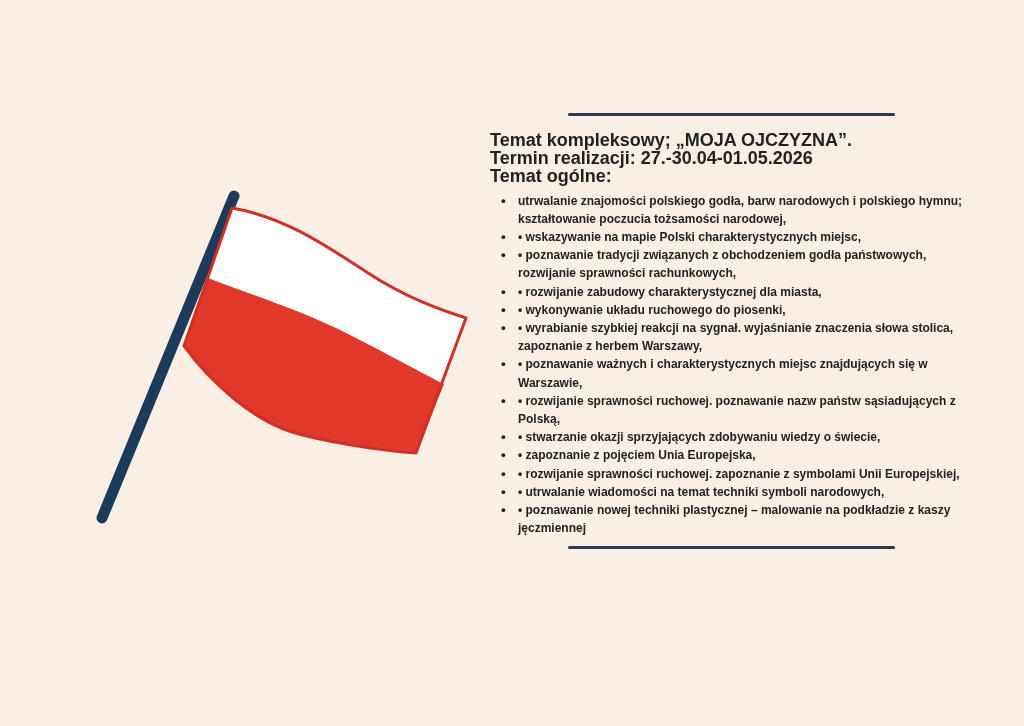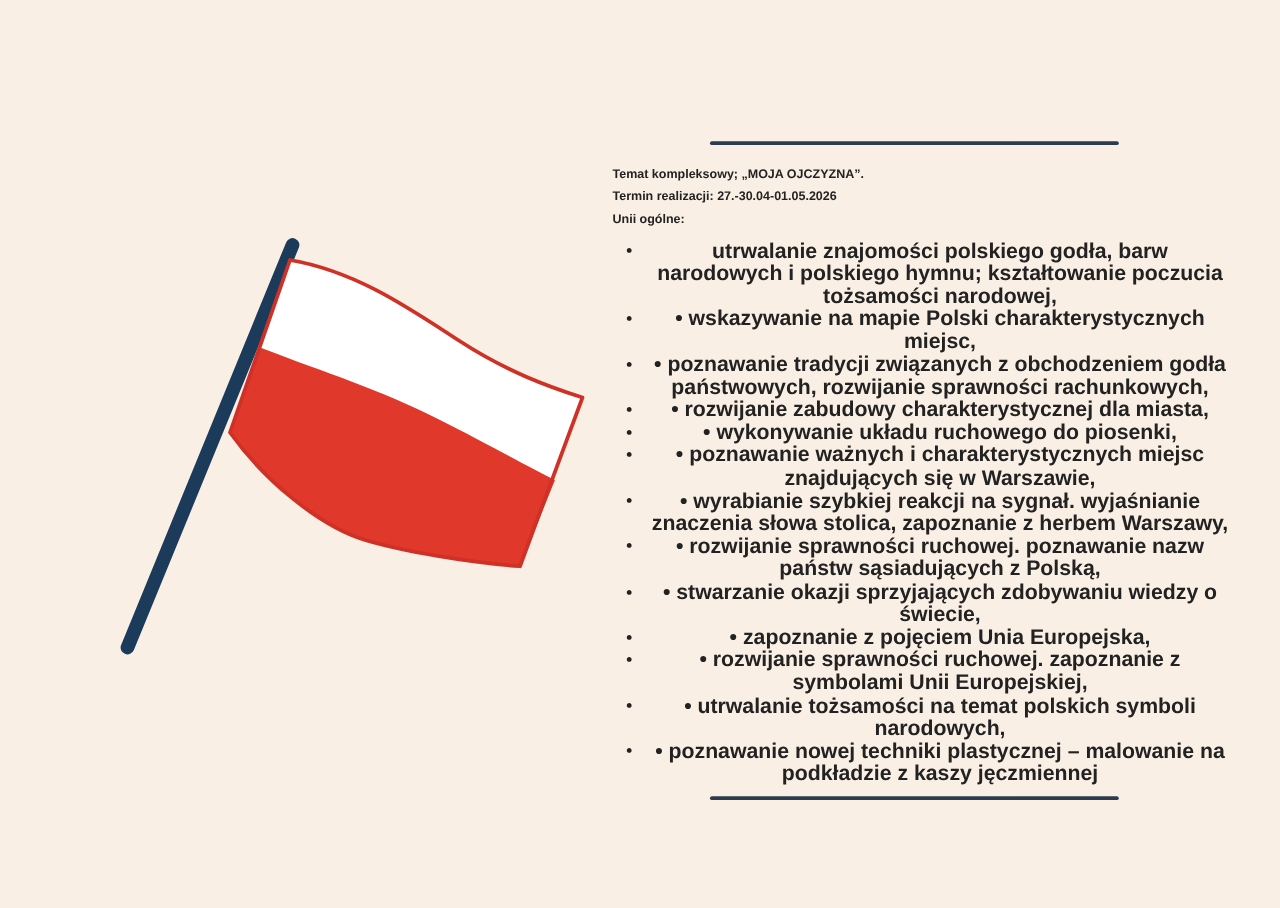--- a/index.html
+++ b/index.html
@@ -38,37 +38,36 @@
     width: 327px;
     margin-left: 78px;
     background: #2c3b4e;
     border-radius: 2px;
   }
   .divider.top { margin-top: 8px; }
   .divider.bottom { margin-top: 9px; }
   .title-block { margin-top: 15px; }
   .title-block p {
     margin: 0;
-    font-size: 10px;
+    font-size: 18px;
     font-weight: 700;
     line-height: 18.2px;
   }
   ul.goals {
     list-style: none;
     margin: 6px 0 0 0;
     padding: 0 0 0 28px;
     width: 468px;
   }
   ul.goals li {
     position: relative;
-    font-size: 17px;
+    font-size: 12px;
     font-weight: 700;
     line-height: 18.2px;
     margin: 0;
-    text-align: center;
   }
   ul.goals li::before {
     content: "\2022";
     position: absolute;
     left: -17px;
     top: 0;
     font-size: 13.5px;
     line-height: 18.2px;
   }
 </style>
@@ -85,35 +84,35 @@
       <path d="M172,38 C225,47 268,77 308,103 C345,127 378,139 406,148 L356,283 C315,280 262,271 232,262 C196,251 152,215 124,176 Z" fill="none" stroke-width="3" stroke-linejoin="round" stroke="#cf3126"></path>
     </svg>
   </div>
 
   <div class="content">
     <div class="divider top"></div>
 
     <div class="title-block">
       <p>Temat kompleksowy; „MOJA OJCZYZNA”.</p>
       <p>Termin realizacji: 27.-30.04-01.05.2026</p>
-      <p>Unii ogólne:</p>
+      <p>Temat ogólne:</p>
     </div>
 
     <ul class="goals">
       <li>utrwalanie znajomości polskiego godła, barw narodowych i polskiego hymnu; kształtowanie poczucia tożsamości narodowej,</li>
       <li>• wskazywanie na mapie Polski charakterystycznych miejsc,</li>
       <li>• poznawanie tradycji związanych z obchodzeniem godła państwowych, rozwijanie sprawności rachunkowych,</li>
       <li>• rozwijanie zabudowy charakterystycznej dla miasta,</li>
       <li>• wykonywanie układu ruchowego do piosenki,</li>
+      <li>• wyrabianie szybkiej reakcji na sygnał. wyjaśnianie znaczenia słowa stolica, zapoznanie z herbem Warszawy,</li>
       <li>• poznawanie ważnych i charakterystycznych miejsc znajdujących się w Warszawie,</li>
-      <li>• wyrabianie szybkiej reakcji na sygnał. wyjaśnianie znaczenia słowa stolica, zapoznanie z herbem Warszawy,</li>
       <li>• rozwijanie sprawności ruchowej. poznawanie nazw państw sąsiadujących z Polską,</li>
       <li>• stwarzanie okazji sprzyjających zdobywaniu wiedzy o świecie,</li>
       <li>• zapoznanie z pojęciem Unia Europejska,</li>
       <li>• rozwijanie sprawności ruchowej. zapoznanie z symbolami Unii Europejskiej,</li>
-      <li>• utrwalanie tożsamości na temat polskich symboli narodowych,</li>
+      <li>• utrwalanie wiadomości na temat techniki symboli narodowych,</li>
       <li>• poznawanie nowej techniki plastycznej – malowanie na podkładzie z kaszy jęczmiennej</li>
     </ul>
 
     <div class="divider bottom"></div>
   </div>
 
 </div>
 
 </body></html>

